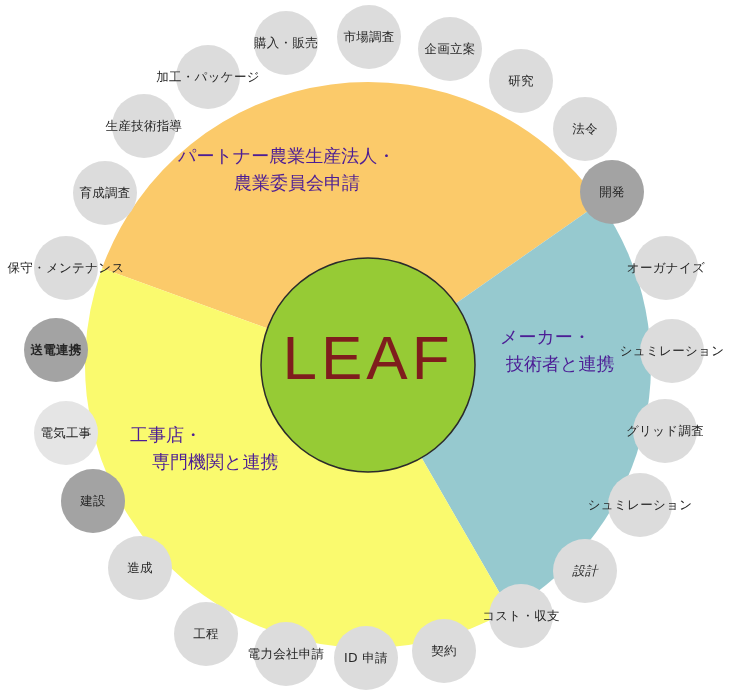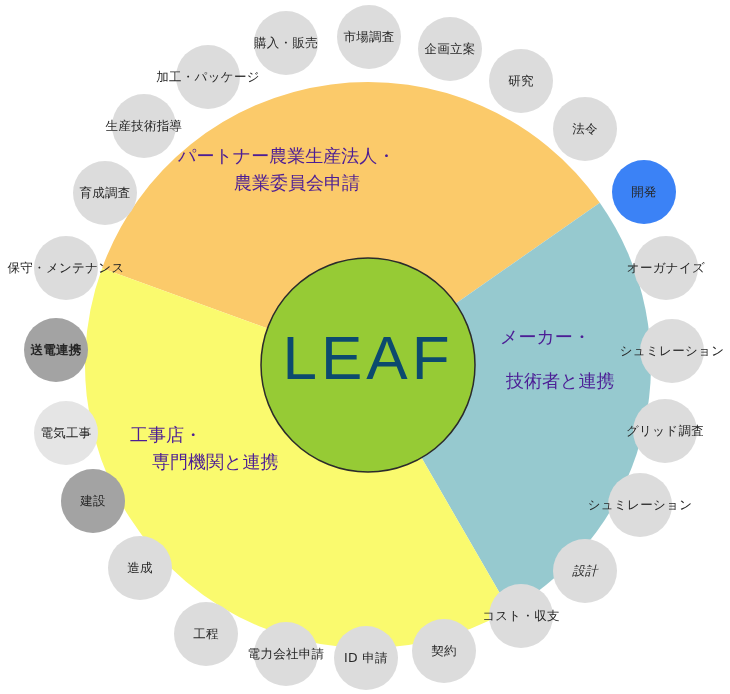--- a/index.html
+++ b/index.html
@@ -19,26 +19,26 @@
   }
   .sector-label{
     position:absolute;color:#4c1d95;white-space:nowrap;
     font-family:"DejaVu Sans","Liberation Sans",sans-serif;
     font-size:18px;line-height:1.5;
   }
   .sector-label .l2{display:block;}
   #lbl-partner{left:178px;top:142px;}
   #lbl-partner .l2{padding-left:56px;}
   #lbl-maker{left:500px;top:323px;}
-  #lbl-maker .l2{padding-left:6px;margin-top:17px;}
+  #lbl-maker .l2{padding-left:6px;}
   #lbl-koji{left:130px;top:421px;}
   #lbl-koji .l2{padding-left:22px;}
   #leaf-text{
     position:absolute;left:368px;top:357px;transform:translate(-50%,-50%);
-    font-size:62px;letter-spacing:4px;color:#0c4a6e;
+    font-size:62px;letter-spacing:4px;color:#7f1d1d;
     font-family:"Liberation Sans","DejaVu Sans",sans-serif;
     font-weight:400;
   }
 </style>
 </head>
 <body>
 
 <div id="stage">
 
   <svg id="wheel" viewBox="0 0 730 694">
@@ -76,21 +76,21 @@
       </div>
       <div class="bubble" style="left: 418px; top: 17px; background: rgb(220, 220, 220);">
         <span class="bubble-label">企画立案</span>
       </div>
       <div class="bubble" style="left: 489px; top: 49px; background: rgb(220, 220, 220);">
         <span class="bubble-label">研究</span>
       </div>
       <div class="bubble" style="left: 553px; top: 97px; background: rgb(220, 220, 220);">
         <span class="bubble-label">法令</span>
       </div>
-      <div class="bubble" style="left: 612px; top: 160px; background: #3b82f6;">
+      <div class="bubble" style="left: 580px; top: 160px; background: #a3a3a3;">
         <span class="bubble-label">開発</span>
       </div>
       <div class="bubble" style="left: 634px; top: 236px; background: rgb(220, 220, 220);">
         <span class="bubble-label">オーガナイズ</span>
       </div>
       <div class="bubble" style="left: 640px; top: 319px; background: rgb(220, 220, 220);">
         <span class="bubble-label">シュミレーション</span>
       </div>
       <div class="bubble" style="left: 633px; top: 399px; background: rgb(220, 220, 220);">
         <span class="bubble-label">グリッド調査</span>

